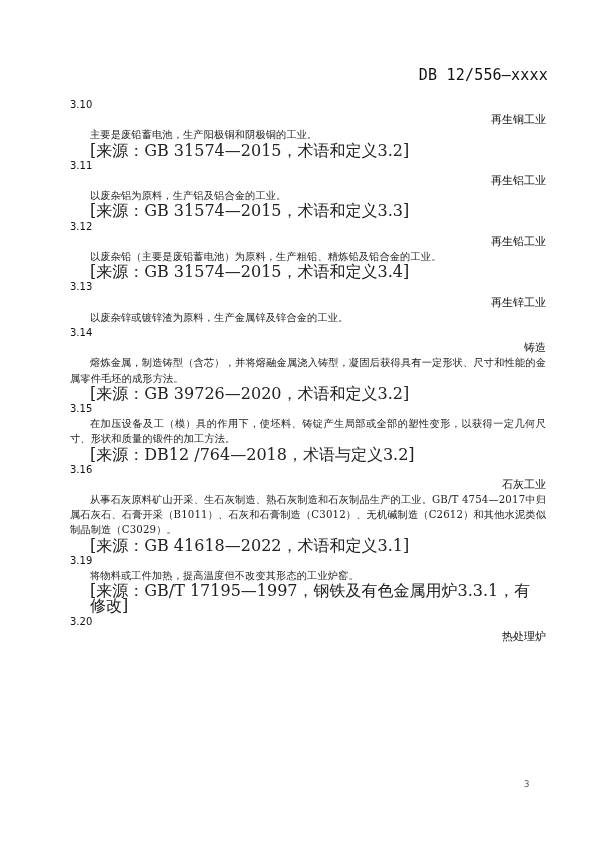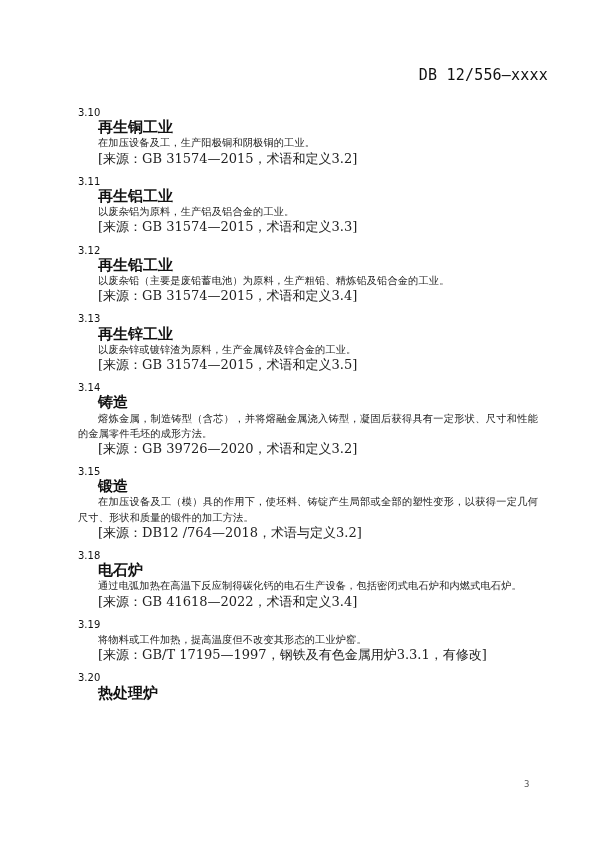--- a/index.html
+++ b/index.html
@@ -1,74 +1,72 @@
 <!DOCTYPE html>
 <html><head>
   <meta charset="utf-8">
   <style>
     html, body { margin: 0; padding: 0; background: #ffffff; }
     body { width: 600px; height: 848px; position: relative; overflow: hidden;
            font-family: "DejaVu Serif", "Liberation Serif", serif; color: #1a1a1a; }
     .header { position: absolute; top: 66px; right: 52px; font-family: "DejaVu Sans Mono", "Liberation Mono", monospace;
               font-size: 15px; letter-spacing: 0.2px; color: #111; }
     .content { position: absolute; left: 70px; top: 97px; width: 476px; }
-    .term { margin: 8px; }
+    .term { margin: 0; }
     .num { font-family: "DejaVu Sans", "Liberation Sans", sans-serif; font-size: 10px; line-height: 15.2px; height: 15.2px; color: #111; }
-    .tname { font-family: "DejaVu Sans", "Liberation Sans", sans-serif; font-weight: bold; font-size: 15px; line-height: 15.2px; height: 15.2px; padding-left: 20px; color: #111; }
+    .tname { font-family: "DejaVu Sans", "Liberation Sans", sans-serif; font-weight: normal; font-size: 11px; line-height: 15.2px; height: 15.2px; padding-left: 20px; color: #111; text-align: right; }
     .def { font-size: 10.2px; line-height: 15.2px; text-indent: 20px; text-align: justify; letter-spacing: 0.15px; color: #222; }
-    .src { font-size: 13px; line-height: 15.2px; padding-left: 20px; color: #222; }
+    .src { font-size: 16px; line-height: 15.2px; padding-left: 20px; color: #222; }
     .pagenum { position: absolute; top: 779px; left: 524px; font-family: "DejaVu Sans", "Liberation Sans", sans-serif; font-size: 8.5px; color: #555; }
   </style>
 </head>
 <body>
 
 <div class="header">DB 12/556—xxxx</div>
 
 <div class="content">
   <div class="term">
     <div class="num">3.10</div>
     <div class="tname">再生铜工业</div>
-    <div class="def">在加压设备及工，生产阳极铜和阴极铜的工业。</div>
+    <div class="def">主要是废铅蓄电池，生产阳极铜和阴极铜的工业。</div>
     <div class="src">[来源：GB 31574—2015，术语和定义3.2]</div>
   </div>
   <div class="term">
     <div class="num">3.11</div>
     <div class="tname">再生铝工业</div>
     <div class="def">以废杂铝为原料，生产铝及铝合金的工业。</div>
     <div class="src">[来源：GB 31574—2015，术语和定义3.3]</div>
   </div>
   <div class="term">
     <div class="num">3.12</div>
     <div class="tname">再生铅工业</div>
     <div class="def">以废杂铅（主要是废铅蓄电池）为原料，生产粗铅、精炼铅及铅合金的工业。</div>
     <div class="src">[来源：GB 31574—2015，术语和定义3.4]</div>
   </div>
   <div class="term">
     <div class="num">3.13</div>
     <div class="tname">再生锌工业</div>
     <div class="def">以废杂锌或镀锌渣为原料，生产金属锌及锌合金的工业。</div>
-    <div class="src">[来源：GB 31574—2015，术语和定义3.5]</div>
   </div>
   <div class="term">
     <div class="num">3.14</div>
     <div class="tname">铸造</div>
     <div class="def">熔炼金属，制造铸型（含芯），并将熔融金属浇入铸型，凝固后获得具有一定形状、尺寸和性能的金属零件毛坯的成形方法。</div>
     <div class="src">[来源：GB 39726—2020，术语和定义3.2]</div>
   </div>
   <div class="term">
     <div class="num">3.15</div>
-    <div class="tname">锻造</div>
     <div class="def">在加压设备及工（模）具的作用下，使坯料、铸锭产生局部或全部的塑性变形，以获得一定几何尺寸、形状和质量的锻件的加工方法。</div>
     <div class="src">[来源：DB12 /764—2018，术语与定义3.2]</div>
   </div>
   <div class="term">
-    <div class="num">3.18</div>
-    <div class="tname">电石炉</div>
-    <div class="def">通过电弧加热在高温下反应制得碳化钙的电石生产设备，包括密闭式电石炉和内燃式电石炉。</div>
-    <div class="src">[来源：GB 41618—2022，术语和定义3.4]</div>
+    <div class="num">3.16</div>
+    <div class="tname">石灰工业</div>
+    <div class="def">从事石灰原料矿山开采、生石灰制造、熟石灰制造和石灰制品生产的工业。GB/T 4754—2017中归属石灰石、石膏开采（B1011）、石灰和石膏制造（C3012）、无机碱制造（C2612）和其他水泥类似制品制造（C3029）。</div>
+    <div class="src">[来源：GB 41618—2022，术语和定义3.1]</div>
   </div>
   <div class="term">
     <div class="num">3.19</div>
     <div class="def">将物料或工件加热，提高温度但不改变其形态的工业炉窑。</div>
     <div class="src">[来源：GB/T 17195—1997，钢铁及有色金属用炉3.3.1，有修改]</div>
   </div>
   <div class="term">
     <div class="num">3.20</div>
     <div class="tname">热处理炉</div>
   </div>

